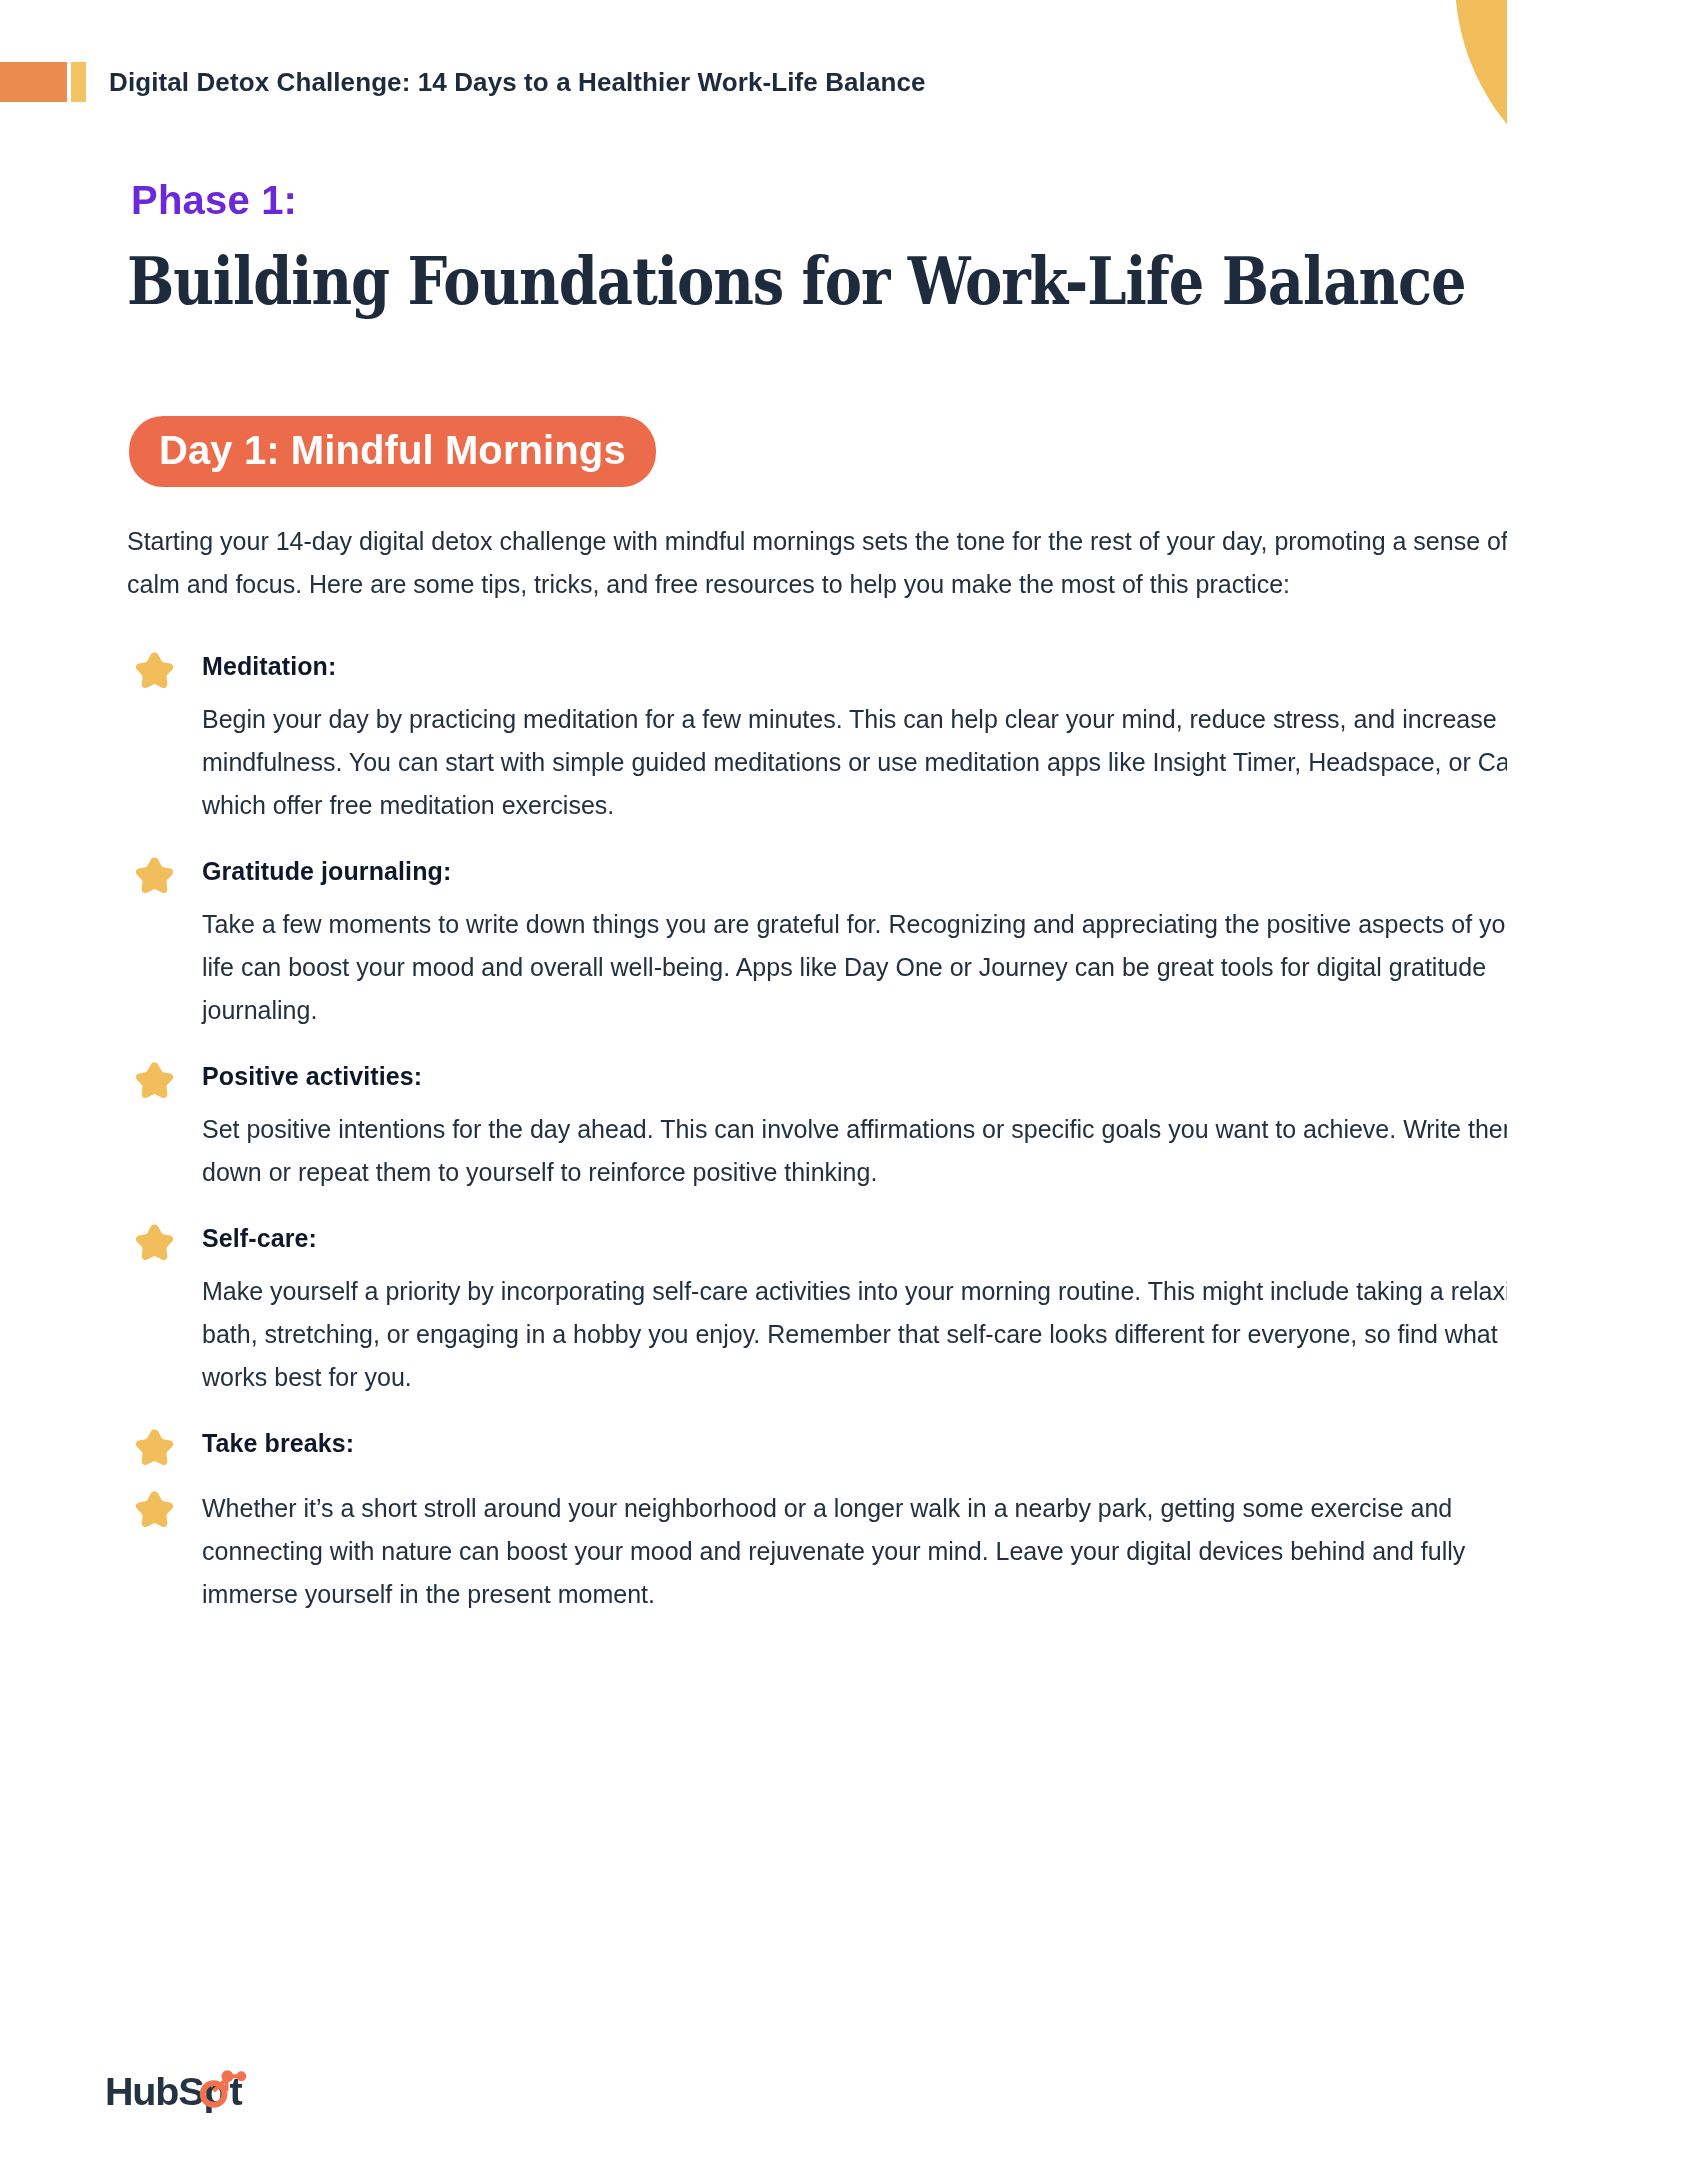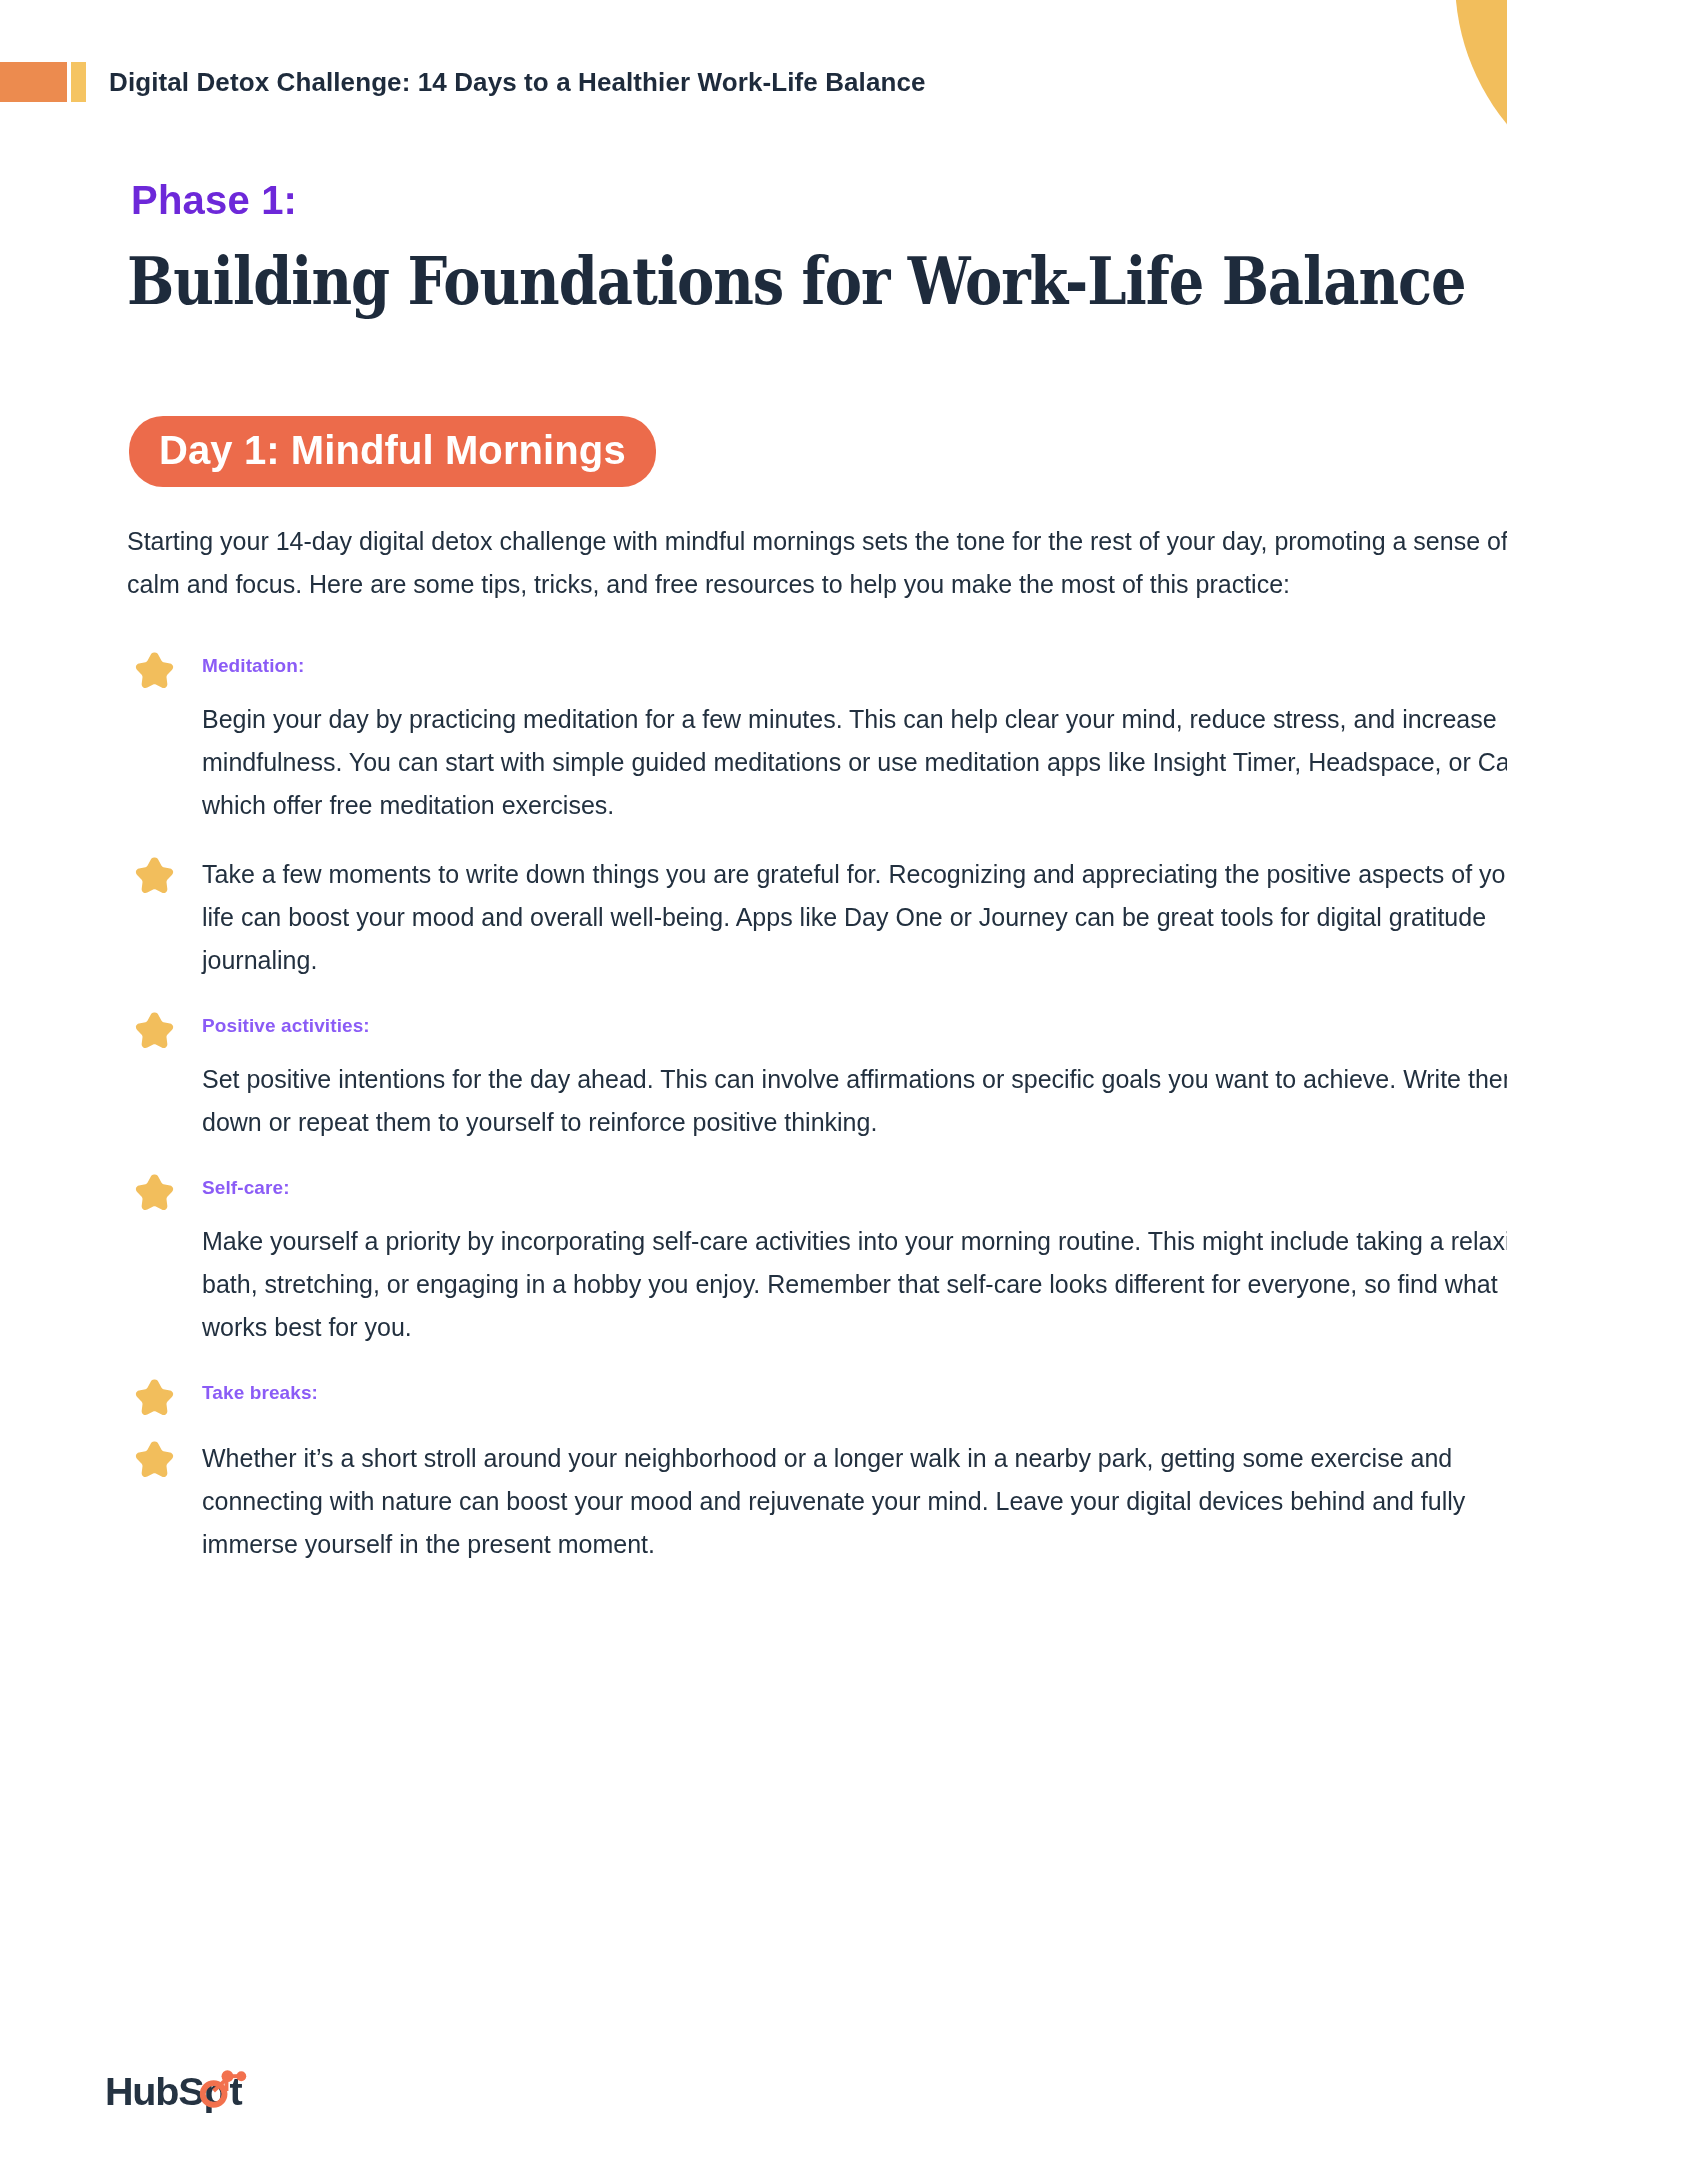--- a/index.html
+++ b/index.html
@@ -123,23 +123,23 @@
     padding-left: 75px;
   }
   .star-icon {
     position: absolute;
     left: 8px;
     top: 2px;
     width: 40px;
     height: 40px;
   }
   .bullet-heading {
-    font-size: 19px;
-    font-weight: bold;
-    color: #8b5cf6;
+    font-size: 25px;
+    font-weight: bold;
+    color: #0f172a;
     line-height: 36px;
     margin: 0 0 14px 0;
     letter-spacing: 0.1px;
   }
   .bullet-body {
     font-size: 25px;
     line-height: 43px;
     color: #22303F;
     margin: 0;
     width: 1341px;
@@ -195,20 +195,21 @@
       <p class="bullet-heading">Meditation:</p>
       <p class="bullet-body">Begin your day by practicing meditation for a few minutes. This can help clear your mind, reduce stress, and increase mindfulness. You can start with simple guided meditations or use meditation apps like Insight Timer, Headspace, or Calm, which offer free meditation exercises.</p>
     </div>
 
     <div class="bullet">
       <span class="star-icon">
         <svg viewBox="0 0 40 40" width="40" height="40" xmlns="http://www.w3.org/2000/svg">
           <path d="M20 2.5c1.4 0 2.6 0.9 3.3 2.2l3.1 5.9c0.4 0.8 1.2 1.4 2.1 1.6l6.5 1.2c1.5 0.3 2.6 1.3 3 2.7 0.4 1.4 0 2.8-1.1 3.9l-4.6 4.7c-0.6 0.6-0.9 1.6-0.8 2.5l0.8 6.5c0.2 1.5-0.4 2.9-1.6 3.7-1.2 0.9-2.7 0.9-4 0.2l-5.9-3c-0.8-0.4-1.8-0.4-2.6 0l-5.9 3c-1.3 0.7-2.8 0.6-4-0.2-1.2-0.9-1.8-2.2-1.6-3.7l0.8-6.5c0.1-0.9-0.2-1.8-0.8-2.5l-4.6-4.7c-1.1-1.1-1.4-2.5-1.1-3.9 0.4-1.4 1.5-2.4 3-2.7l6.5-1.2c0.9-0.2 1.7-0.8 2.1-1.6l3.1-5.9c0.7-1.3 1.9-2.2 3.3-2.2z" fill="#F2BE5C"></path>
         </svg>
       </span>
+      <p class="bullet-heading">Gratitude journaling:</p>
       <p class="bullet-body">Take a few moments to write down things you are grateful for. Recognizing and appreciating the positive aspects of your life can boost your mood and overall well-being. Apps like Day One or Journey can be great tools for digital gratitude journaling.</p>
     </div>
 
     <div class="bullet">
       <span class="star-icon">
         <svg viewBox="0 0 40 40" width="40" height="40" xmlns="http://www.w3.org/2000/svg">
           <path d="M20 2.5c1.4 0 2.6 0.9 3.3 2.2l3.1 5.9c0.4 0.8 1.2 1.4 2.1 1.6l6.5 1.2c1.5 0.3 2.6 1.3 3 2.7 0.4 1.4 0 2.8-1.1 3.9l-4.6 4.7c-0.6 0.6-0.9 1.6-0.8 2.5l0.8 6.5c0.2 1.5-0.4 2.9-1.6 3.7-1.2 0.9-2.7 0.9-4 0.2l-5.9-3c-0.8-0.4-1.8-0.4-2.6 0l-5.9 3c-1.3 0.7-2.8 0.6-4-0.2-1.2-0.9-1.8-2.2-1.6-3.7l0.8-6.5c0.1-0.9-0.2-1.8-0.8-2.5l-4.6-4.7c-1.1-1.1-1.4-2.5-1.1-3.9 0.4-1.4 1.5-2.4 3-2.7l6.5-1.2c0.9-0.2 1.7-0.8 2.1-1.6l3.1-5.9c0.7-1.3 1.9-2.2 3.3-2.2z" fill="#F2BE5C"></path>
         </svg>
       </span>
       <p class="bullet-heading">Positive activities:</p>

